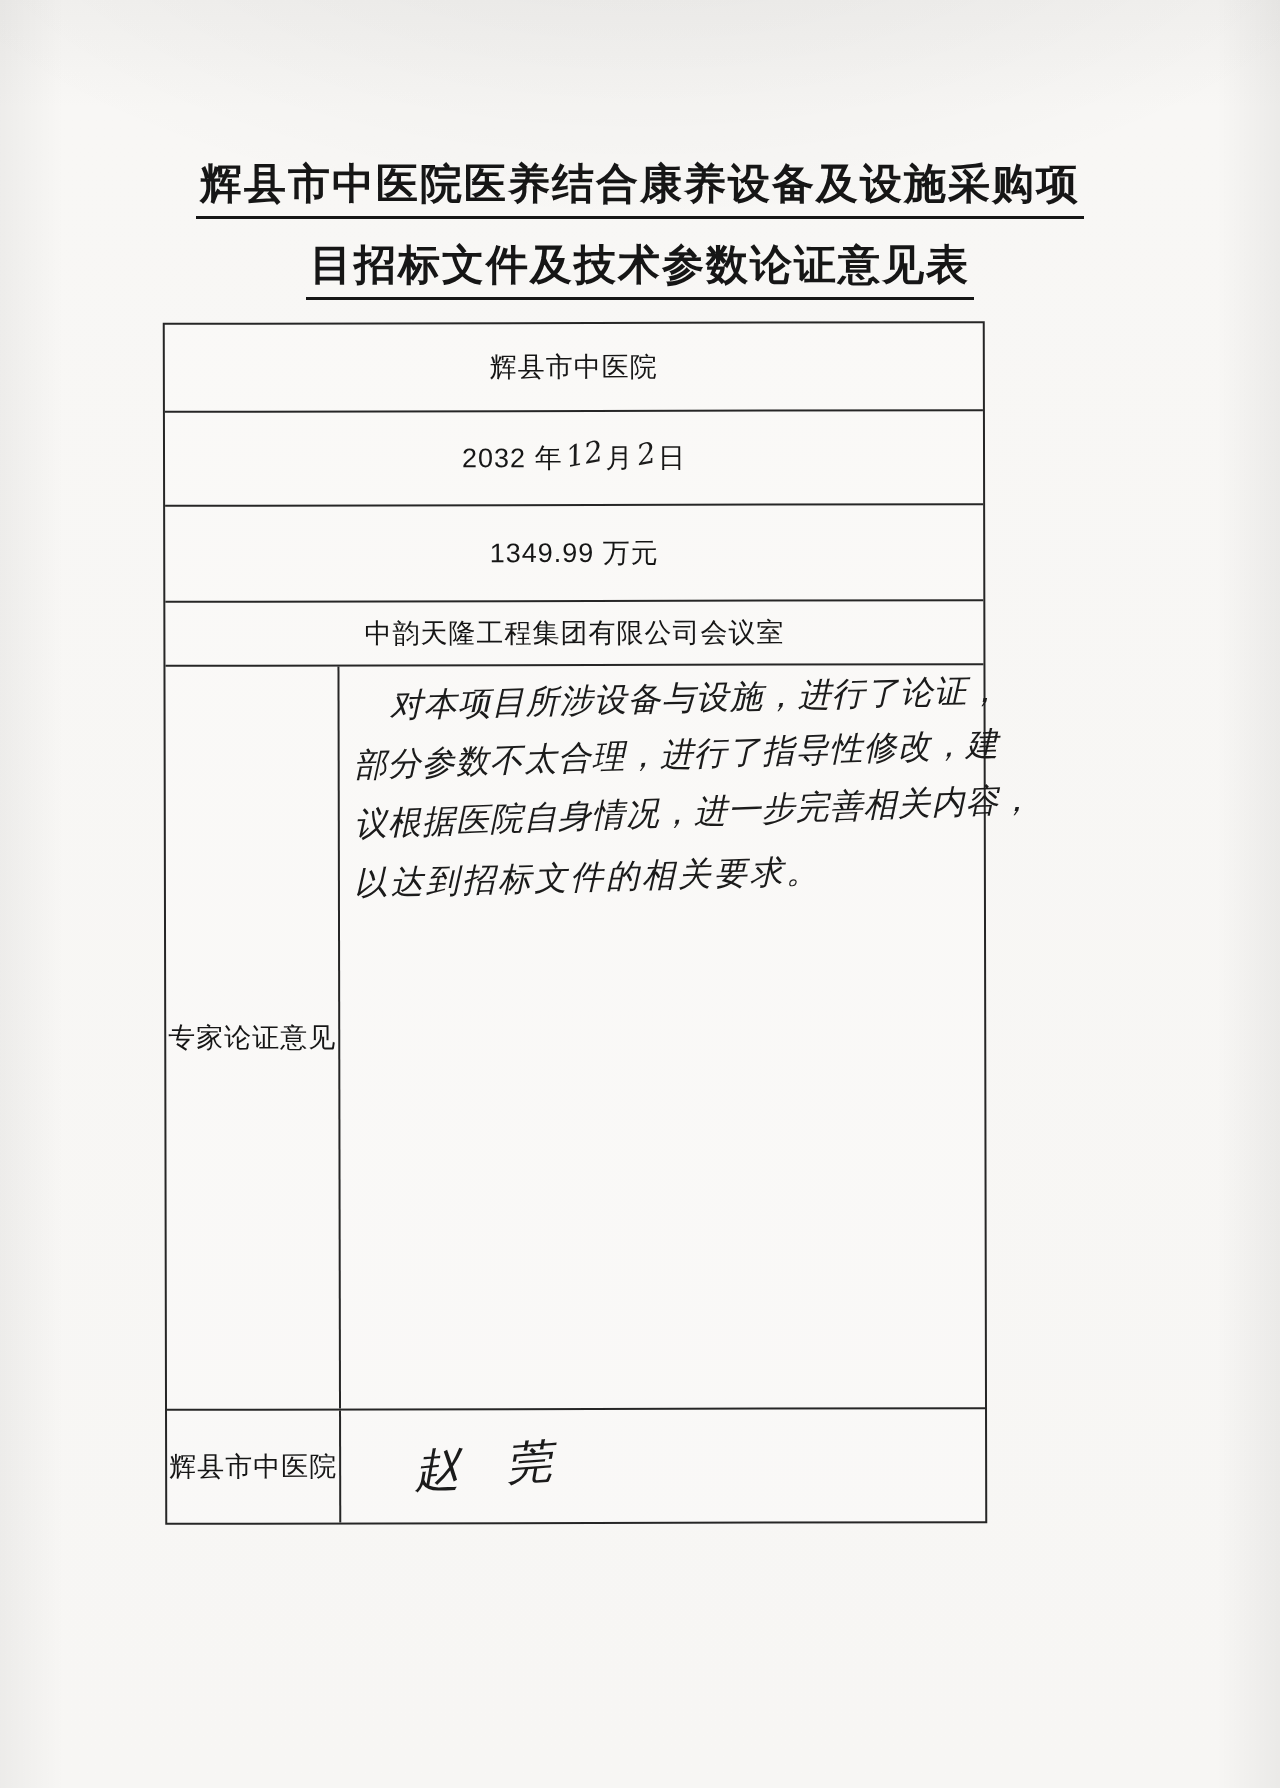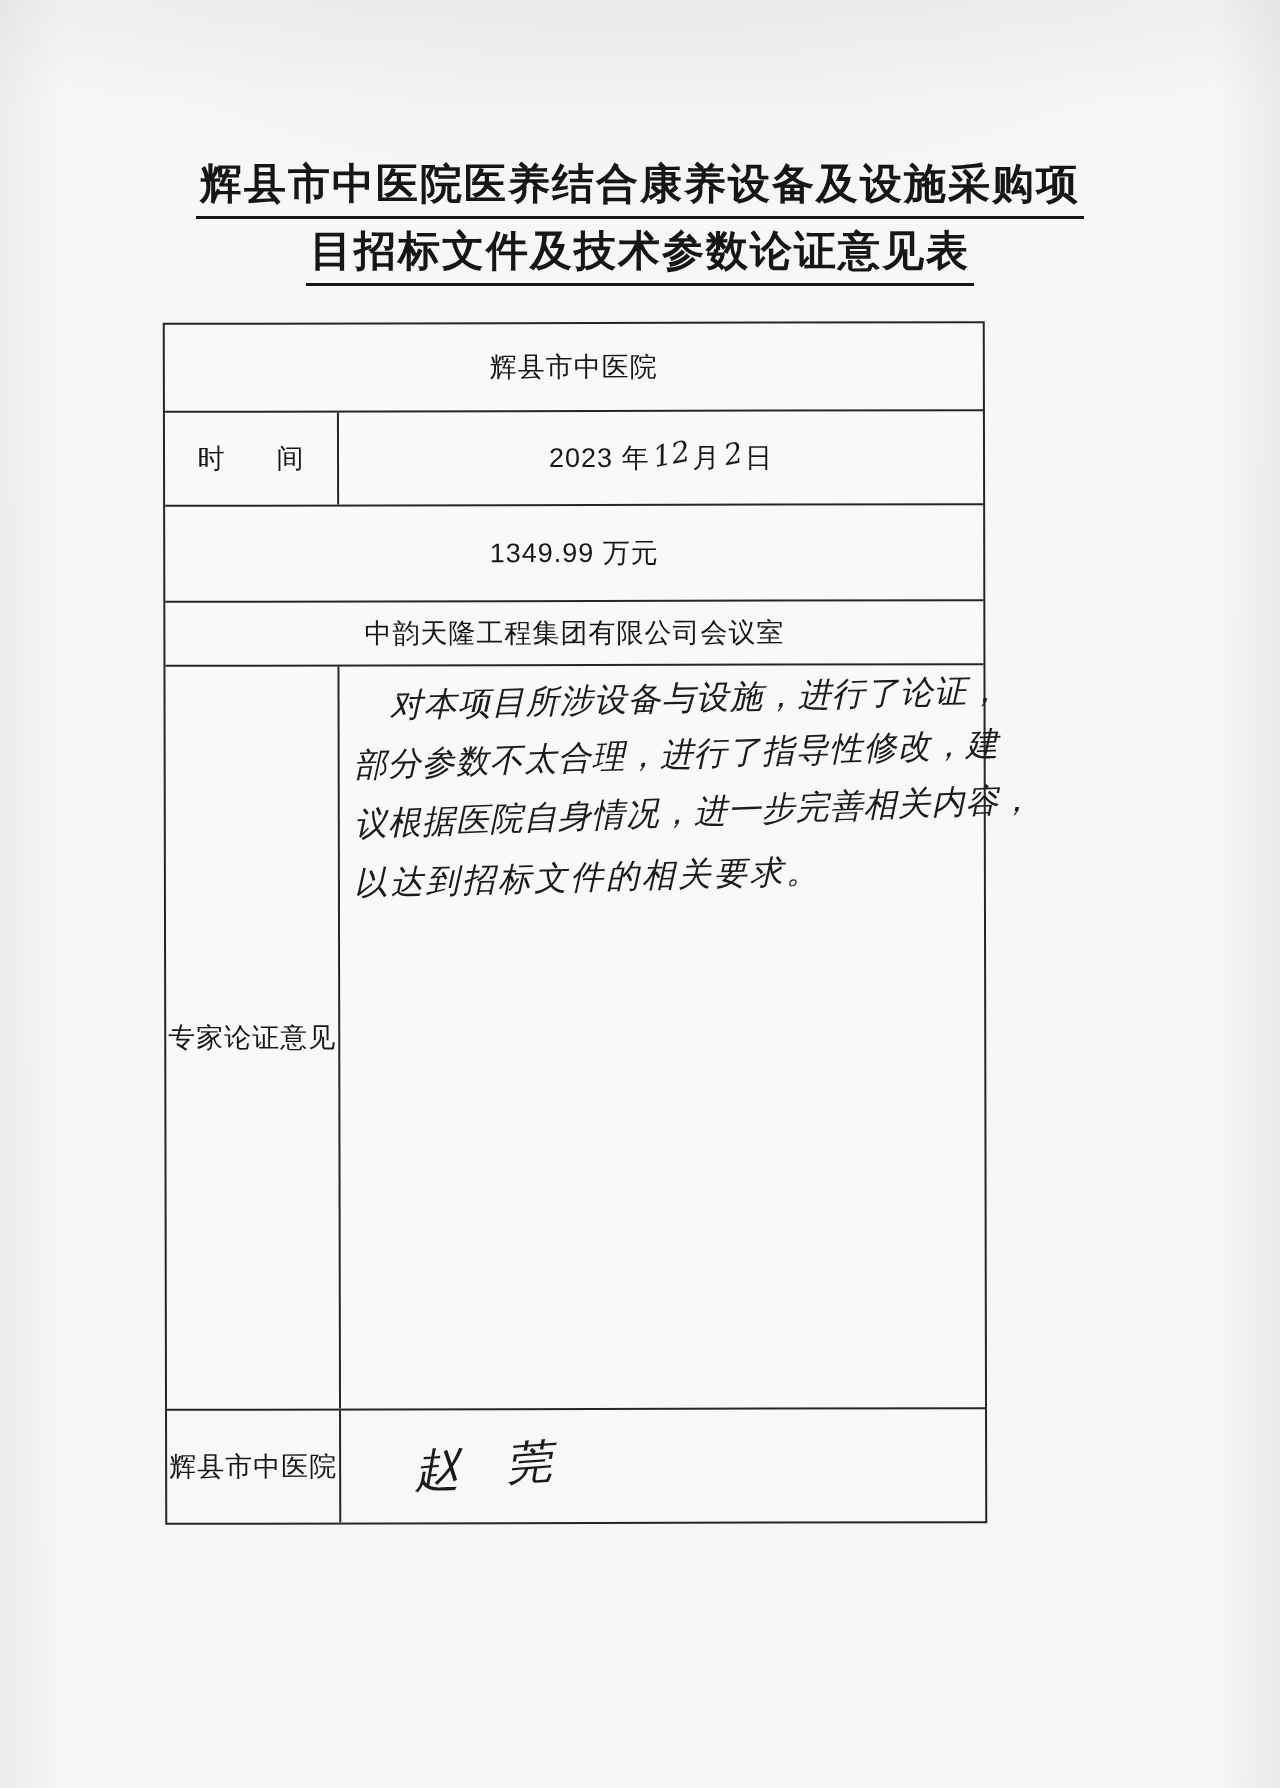--- a/index.html
+++ b/index.html
@@ -18,21 +18,21 @@
   
   .title-wrap{position:absolute;top:152px;left:0;width:100%;text-align:center;}
   .title-line{
     display:inline-block;
     font-size:42px;font-weight:bold;
     letter-spacing:2px;
     line-height:1.5;
     border-bottom:3px solid #161616;
     padding:0 4px 1px 4px;
   }
-  .title-line.second{margin-top:0;}
+  .title-line.second{margin-top:14px;}
   
   .form-table{
     position:absolute;top:322px;left:164px;width:818px;
     border:2px solid #262626;
     transform:rotate(-0.12deg);
     background:rgba(255,255,255,0.25);
   }
   .row{display:flex;border-bottom:2px solid #262626;}
   .row:last-child{border-bottom:none;}
   .cell-label{
@@ -101,23 +101,22 @@
     </div>
   </div>
 
   <div class="form-table">
 
     <div class="row h-r1">
       <div class="cell-value">辉县市中医院</div>
     </div>
 
     <div class="row h-r2">
-      <div class="cell-label">时      间</div>
       <div class="cell-value">
-        <span class="date-part">2023 年</span>
+        <span class="date-part">2032 年</span>
         <span class="hand-num hw">12</span>
         <span class="date-part">月</span>
         <span class="hand-num hw">2</span>
         <span class="date-part">日</span>
       </div>
     </div>
 
     <div class="row h-r3">
       <div class="cell-value">1349.99 万元</div>
     </div>

